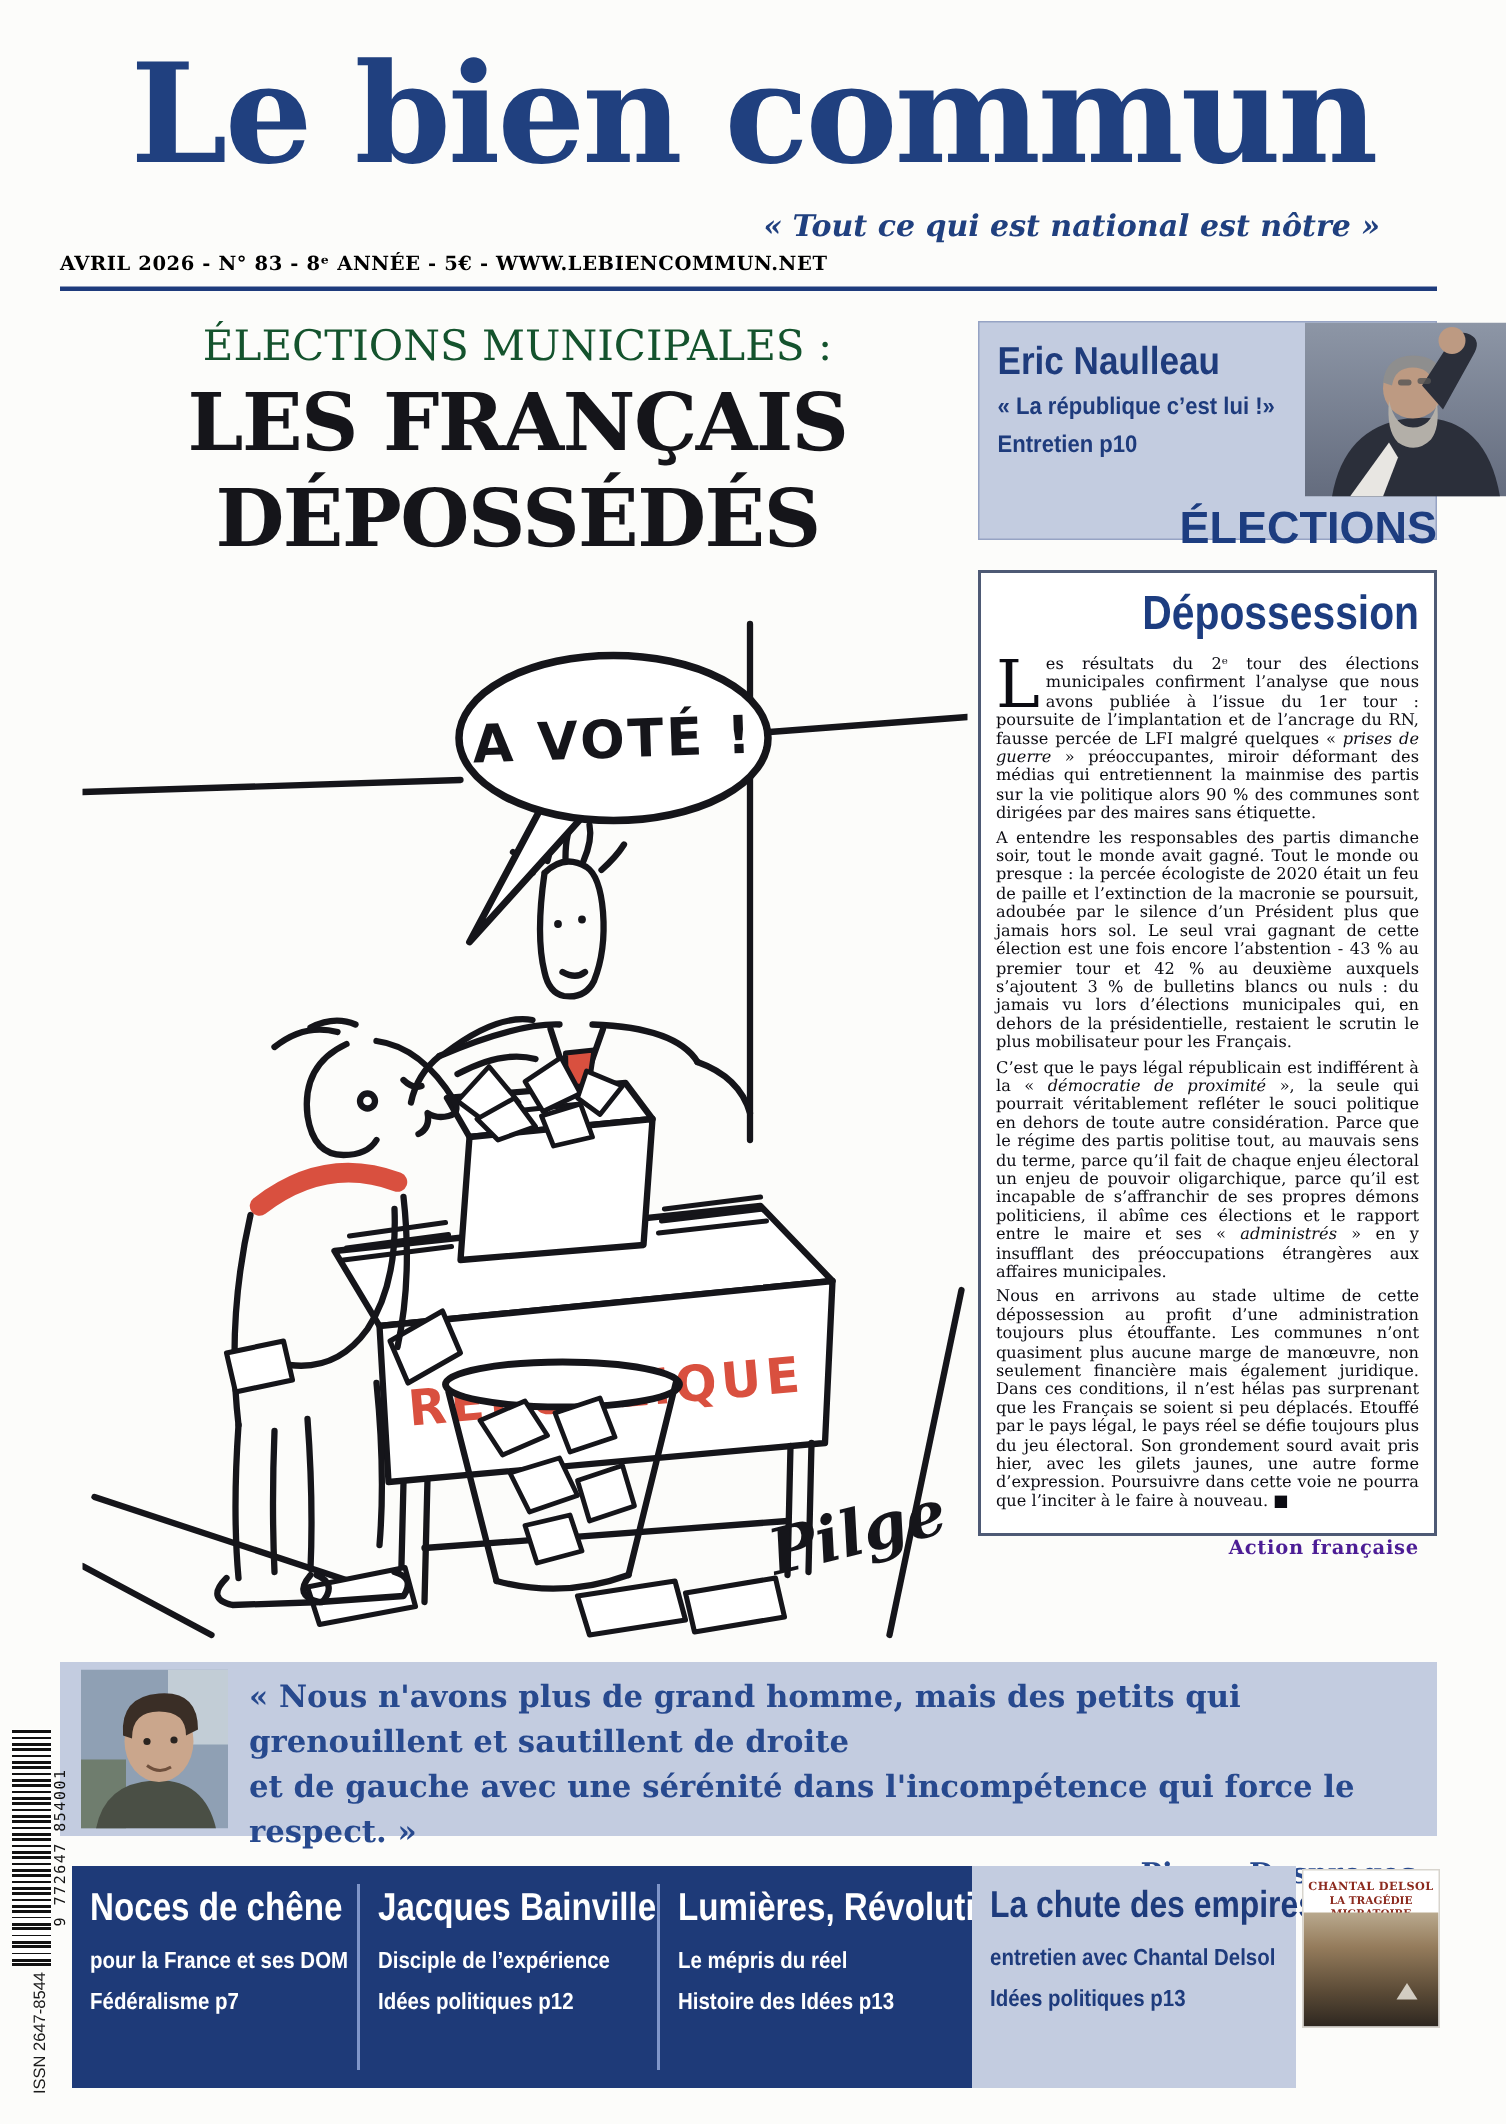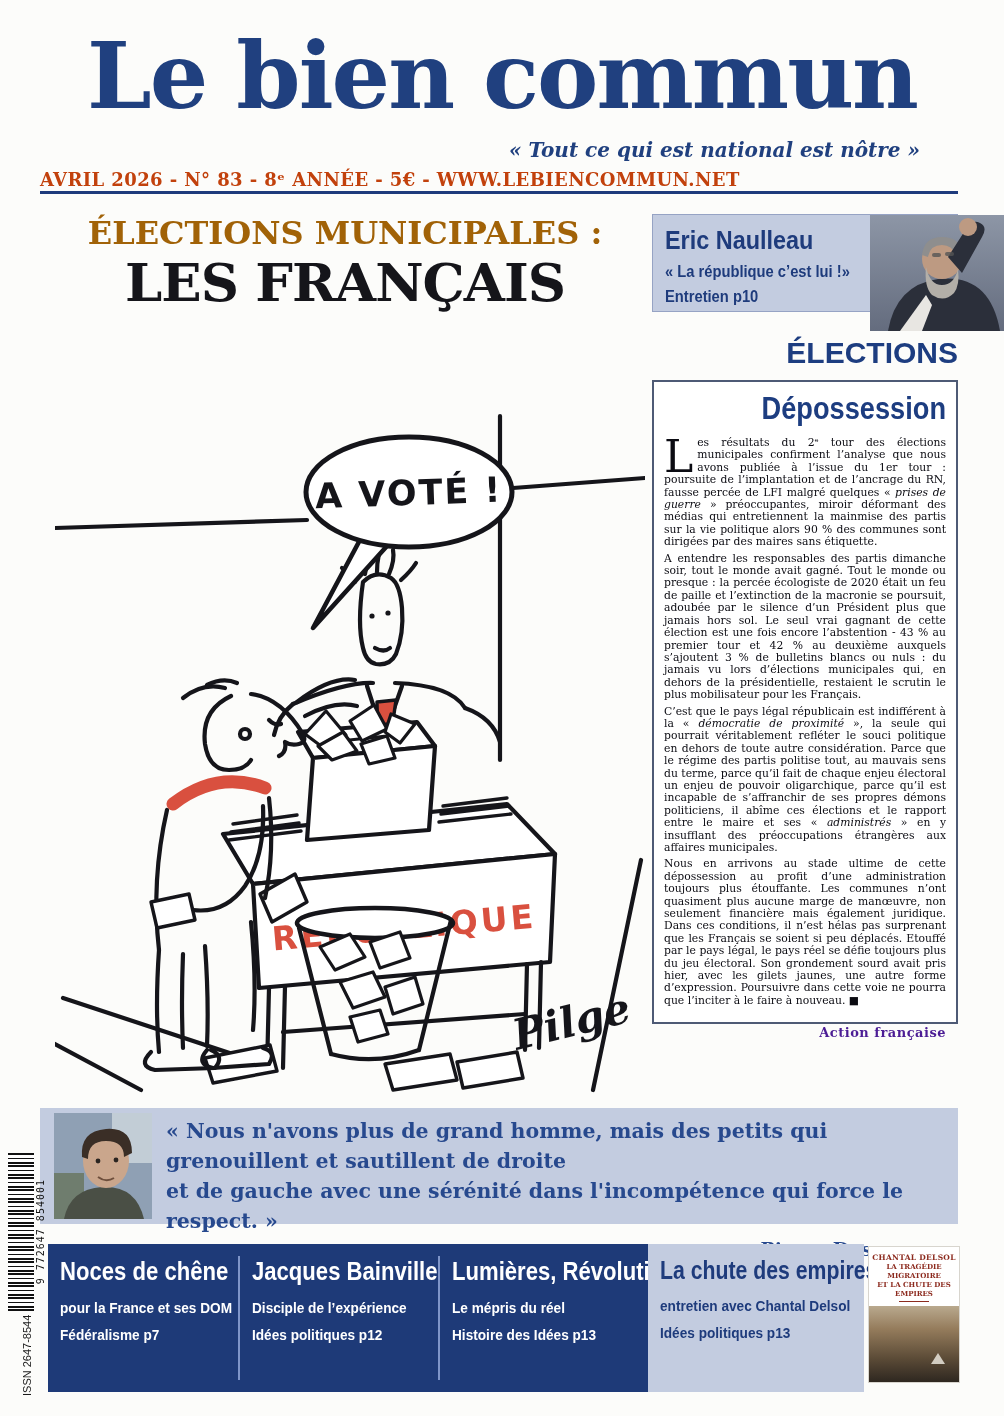--- a/index.html
+++ b/index.html
@@ -3,32 +3,32 @@
 <meta charset="utf-8">
 <style>
   html,body{margin:0;padding:0;background:#e9e8e4;}
   .page{position:relative;width:1004px;height:1416px;background:#fcfcfa;
         font-family:"DejaVu Serif",serif;overflow:hidden;margin:0 auto;}
   
   .masthead-title{position:absolute;top:30px;left:0;width:100%;text-align:center;
         font-size:92px;font-weight:bold;color:#20407f;letter-spacing:-2px;line-height:1;}
   .tagline{position:absolute;top:138px;right:84px;font-size:20px;font-style:italic;
         font-weight:bold;color:#20407f;}
-  .dateline{position:absolute;top:169px;left:40px;font-size:18px;font-weight:bold;
-        color:#c2410c;letter-spacing:.4px;}
+  .dateline{position:absolute;top:169px;left:40px;font-size:13px;font-weight:bold;
+        color:#000000;letter-spacing:.4px;}
   .rule{position:absolute;top:191px;left:40px;width:918px;height:3px;background:#1e3b7c;}
   
   .kicker{position:absolute;top:214px;left:55px;width:580px;text-align:center;
-        font-size:32px;font-weight:bold;color:#a16207;}
+        font-size:28px;font-weight:normal;color:#14532d;}
   .headline{position:absolute;top:250px;left:55px;width:580px;text-align:center;
         font-size:53px;line-height:64px;font-weight:bold;color:#15151a;letter-spacing:-1px;}
   
   .cartoon{position:absolute;left:55px;top:402px;width:590px;height:692px;}
   
-  .naulleau{position:absolute;left:652px;top:214px;width:306px;height:98px;
+  .naulleau{position:absolute;left:652px;top:214px;width:306px;height:146px;
         background:#c3cce0;border:1px solid #96a3c4;display:flex;box-sizing:border-box;}
   .naulleau-text{flex:1;padding:10px 4px 0 12px;color:#1e3b7c;
         font-family:"Liberation Sans",sans-serif;}
   .n-name{font-size:26px;font-weight:bold;transform:scaleX(.9);transform-origin:left;white-space:nowrap;}
   .n-line{font-size:16px;font-weight:bold;margin-top:7px;transform:scaleX(.92);transform-origin:left;white-space:nowrap;}
   .naulleau-photo{width:138px;height:116px;flex:none;}
   
   .communique-label{position:absolute;left:652px;top:336px;width:306px;text-align:right;
         font-family:"Liberation Sans",sans-serif;font-size:30px;font-weight:bold;color:#1d3d80;}
   .article-box{position:absolute;left:652px;top:380px;width:306px;height:644px;
@@ -52,21 +52,21 @@
   .bar-item.w1{width:190px;} .bar-item.w2{width:198px;} .bar-item.w3{width:204px;}
   .bar-sep{width:2px;background:#7f95c9;margin:12px 0;flex:none;}
   .bar-title{font-size:26px;font-weight:bold;transform:scaleX(.85);transform-origin:left;white-space:nowrap;}
   .bar-sub{font-size:15.5px;font-weight:bold;margin-top:12px;transform:scaleX(.88);transform-origin:left;white-space:nowrap;}
   .bar-ref{font-size:15.5px;font-weight:bold;margin-top:9px;transform:scaleX(.88);transform-origin:left;white-space:nowrap;}
   .bar-item-light{position:absolute;left:648px;top:1244px;width:216px;height:148px;
         background:#c3cce0;color:#1e3b7c;padding:12px 0 0 12px;box-sizing:border-box;
         font-family:"Liberation Sans",sans-serif;}
   .bar-item-light .bar-title{font-size:25px;}
   
-  .book{position:absolute;left:868px;top:1246px;width:92px;height:137px;background:#fff;
+  .book{position:absolute;left:868px;top:1246px;width:92px;height:106px;background:#fff;
         border:1px solid #d8d5ce;text-align:center;box-sizing:border-box;overflow:hidden;}
   .book-author{font-size:7.5px;font-weight:bold;color:#8c2a1e;margin-top:6px;letter-spacing:.3px;}
   .book-title{font-size:7px;font-weight:bold;color:#8c2a1e;margin-top:0;line-height:9px;padding:0 4px;}
   .book-line{width:30px;height:1px;background:#8c2a1e;margin:3px auto 0;}
   .book-img{position:absolute;bottom:0;left:0;width:100%;height:76px;
         background:linear-gradient(#b9a98e 0%,#957c5c 30%,#5a4a36 70%,#2e2720 100%);}
   .book-tri{position:absolute;bottom:18px;right:14px;width:0;height:0;
         border-left:7px solid transparent;border-right:7px solid transparent;
         border-bottom:11px solid #e8e4da;opacity:.85;}
   
@@ -86,20 +86,21 @@
 <div class="page">
 
   <div class="masthead-title">Le bien commun</div>
   <div class="tagline">« Tout ce qui est national est nôtre »</div>
   <div class="dateline">AVRIL 2026 - N° 83 - 8ᵉ ANNÉE - 5€ - WWW.LEBIENCOMMUN.NET</div>
   <div class="rule"></div>
 
   <div class="kicker">ÉLECTIONS MUNICIPALES :</div>
   <div class="headline">
     <span>LES FRANÇAIS</span><br>
+    <span>DÉPOSSÉDÉS</span>
   </div>
 
   <svg class="cartoon" viewBox="0 0 590 692" fill="none" stroke="#15151a" stroke-width="4.2" stroke-linecap="round" stroke-linejoin="round">
 
     <path d="M445,14 L445,358"></path>
     <path d="M458,86 L590,76"></path>
     <path d="M0,126 L252,118"></path>
     <path d="M586,458 L538,688"></path>
     <path d="M8,596 L208,662"></path>
     <path d="M0,642 L86,688"></path>

